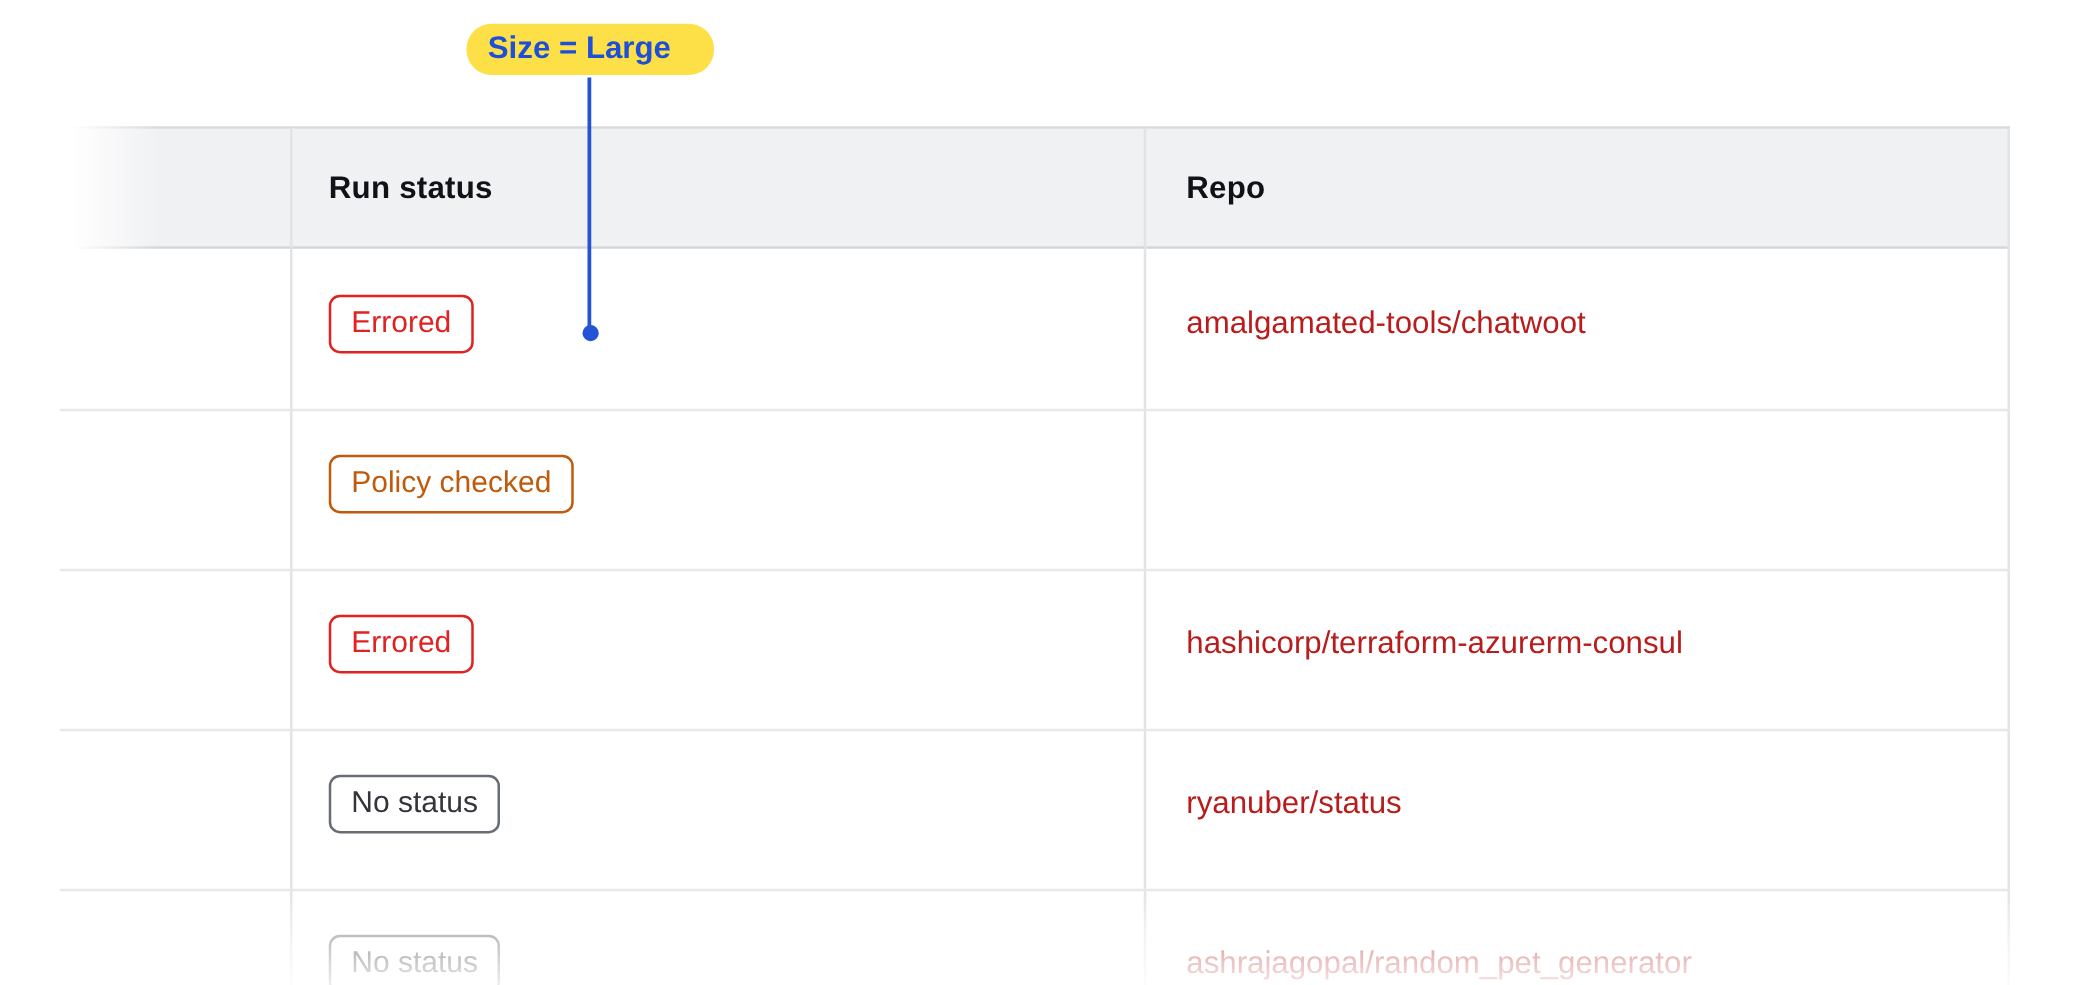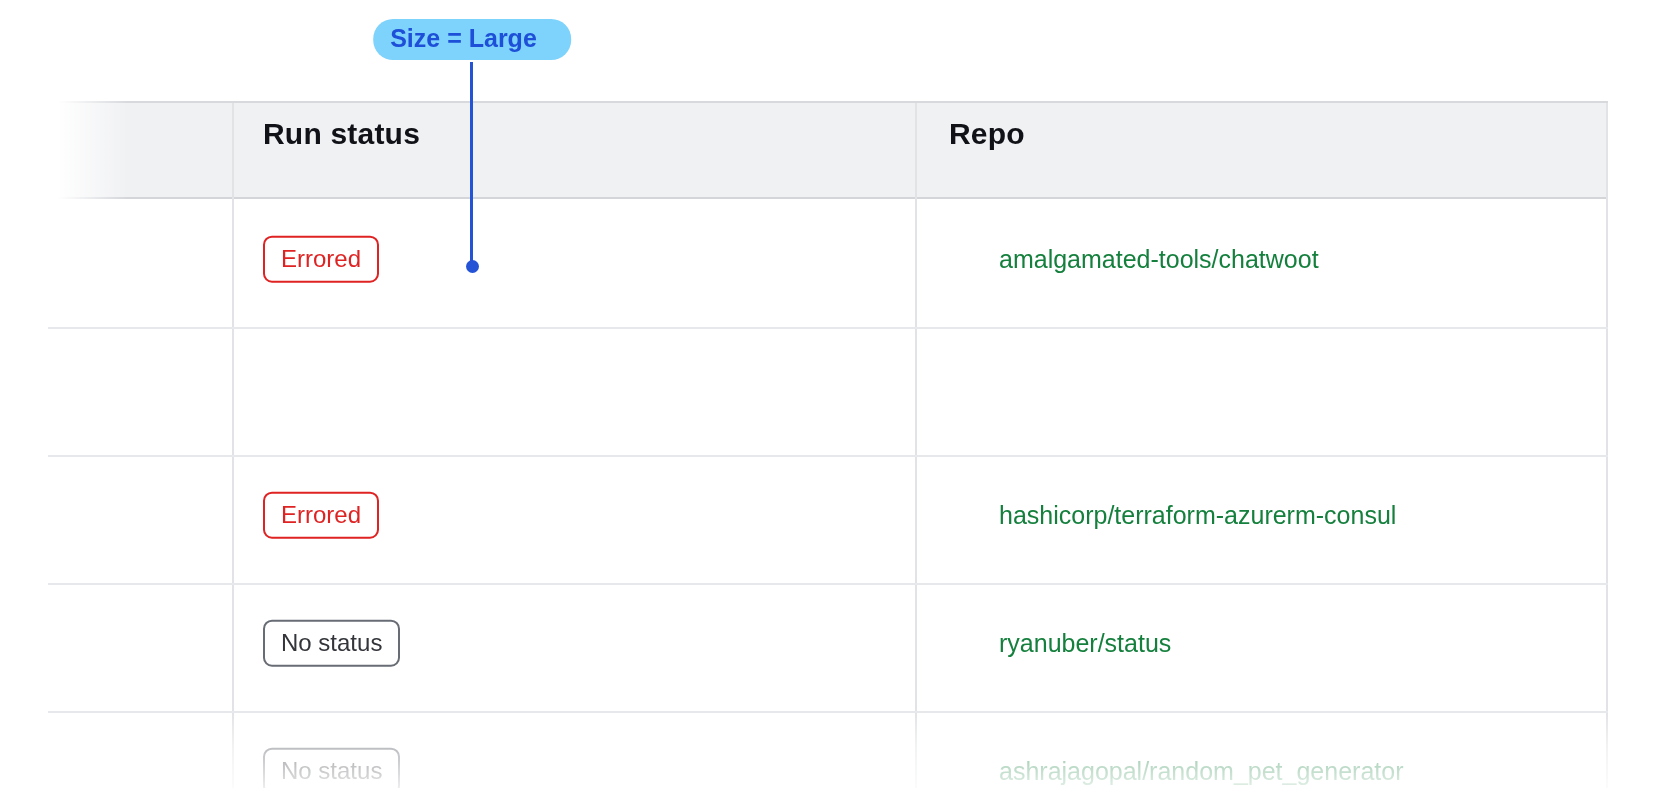--- a/index.html
+++ b/index.html
@@ -29,60 +29,60 @@
     position: absolute; top: 103px; height: 685px;
     width: 2px; background: #e1e3e6;
   }
   .header-left-fade {
     position: absolute; left: 48px; top: 99px;
     width: 80px; height: 102px;
     background: linear-gradient(to right, #ffffff 12%, rgba(255,255,255,0));
   }
 
   .header-label {
-    position: absolute; top: 87px; height: 94px;
+    position: absolute; top: 103px; height: 94px;
     display: flex; align-items: center;
-    font-size: 30px; font-weight: 600; color: #101217;
+    font-size: 25px; font-weight: 600; color: #101217;
     letter-spacing: .2px;
   }
   .header-label.run-status { left: 263px; }
   .header-label.repo { left: 949px; }
 
   
   .row {
     position: absolute; left: 48px; width: 1560px; height: 112px;
   }
   .cell-status {
     position: absolute; left: 215px; top: 50%;
     transform: translateY(calc(-50% + 4px));
   }
   .cell-repo {
-    position: absolute; left: 951px; top: 50%;
+    position: absolute; left: 901px; top: 50%;
     transform: translateY(calc(-50% + 4px));
-    font-size: 25px; color: #15803d; white-space: nowrap; text-align: center;
+    font-size: 25px; color: #b91c1c; white-space: nowrap; text-align: center;
   }
   .badge {
     display: inline-block;
     padding: 7px 16px 8px 16px;
     border: 2px solid currentColor;
     border-radius: 9px;
     font-size: 24px; font-weight: 500;
     line-height: 1.15; white-space: nowrap;
     background: transparent;
   }
   .badge--errored        { color: var(--c-errored); }
   .badge--policy-checked { color: var(--c-policy); }
   .badge--no-status      { color: var(--c-neutral-border); }
   .badge--no-status .badge-text { color: var(--c-neutral-text); margin-top: 36px; }
 
   
   .annotation-pill {
     position: absolute; left: 472px; top: 19px;
     transform: translateX(-50%);
-    background: #7dd3fc;
+    background: #fde047;
     color: var(--c-annotation);
     font-size: 25px; font-weight: 600;
     padding: 5px 34px 7px 17px;
     border-radius: 20px;
     white-space: nowrap;
     z-index: 30;
   }
   .annotation-line {
     position: absolute; left: 470px; top: 62px;
     width: 3px; height: 200px;
@@ -135,20 +135,25 @@
   <div class="row" style="top: 199px;">
     <span class="cell-status">
       <span class="badge badge--errored">
         <span class="badge-text">Errored</span>
       </span>
     </span>
     <span class="cell-repo">amalgamated-tools/chatwoot</span>
   </div>
 
   <div class="row" style="top: 327px;">
+    <span class="cell-status">
+      <span class="badge badge--policy-checked">
+        <span class="badge-text">Policy checked</span>
+      </span>
+    </span>
   </div>
 
   <div class="row" style="top: 455px;">
     <span class="cell-status">
       <span class="badge badge--errored">
         <span class="badge-text">Errored</span>
       </span>
     </span>
     <span class="cell-repo">hashicorp/terraform-azurerm-consul</span>
   </div>

